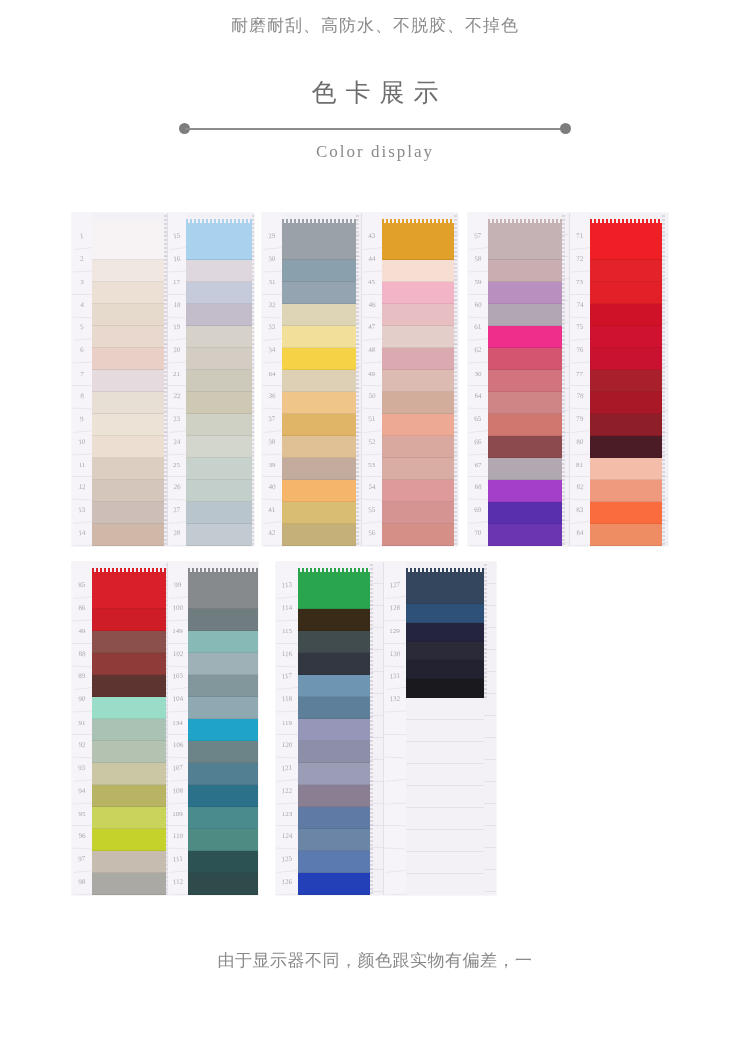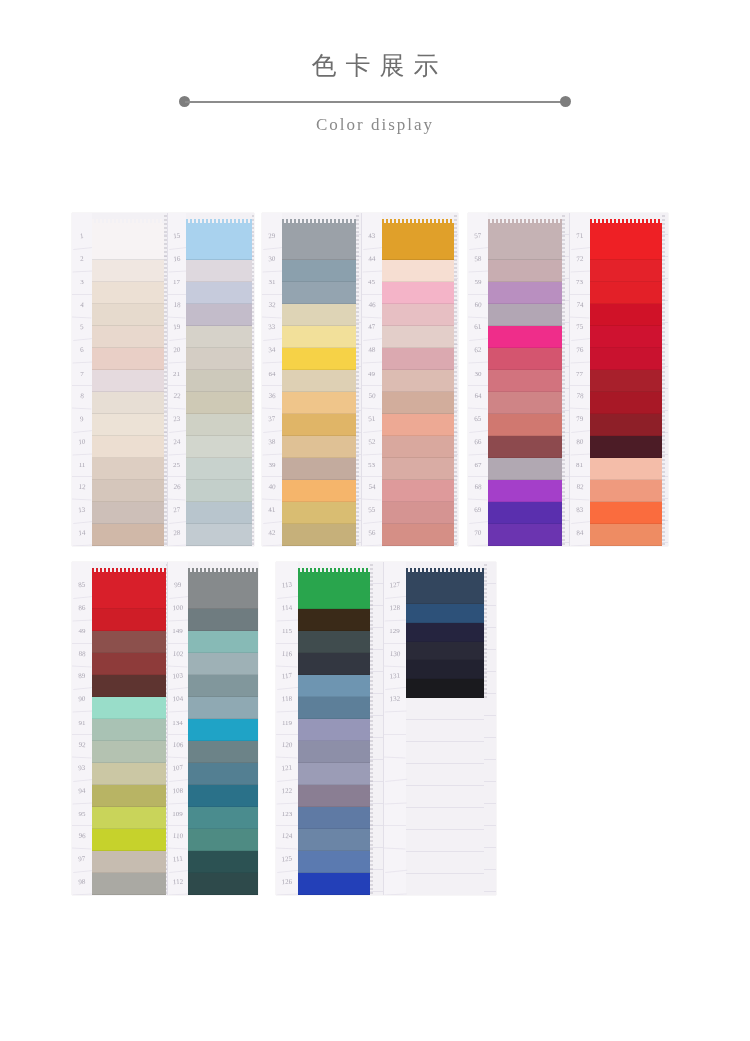--- a/index.html
+++ b/index.html
@@ -131,20 +131,21 @@
     position:absolute; left:0; right:0; top:946px;
     text-align:center; color:#8a8a8a;
     font-size:17px; line-height:29px; letter-spacing:.5px;
   }
   .footer .l { display:block; }
 </style>
 </head>
 <body>
 
 <div class="header">
+  <div class="line">耐磨耐刮、高防水、不脱胶、不掉色</div>
 </div>
 
 <div class="section-title">色卡展示</div>
 
 <div class="divider">
   <span class="dot l"></span>
   <span class="bar"></span>
   <span class="dot r"></span>
 </div>
 
@@ -524,13 +525,14 @@
             </div>
             <div style="flex: 1 1 auto; background: repeating-linear-gradient(rgb(243, 241, 245) 0px, rgb(243, 241, 245) 21px, rgb(228, 225, 234) 21px, rgb(228, 225, 234) 22px);"></div>
           </div>
           <div class="ruled"></div>
         </div>
       </div>
     </div>
   </div>
 
 <div class="footer">
+  <span class="l">由于显示器不同，颜色跟实物有偏差，一</span>
 </div>
 
 </body></html>

